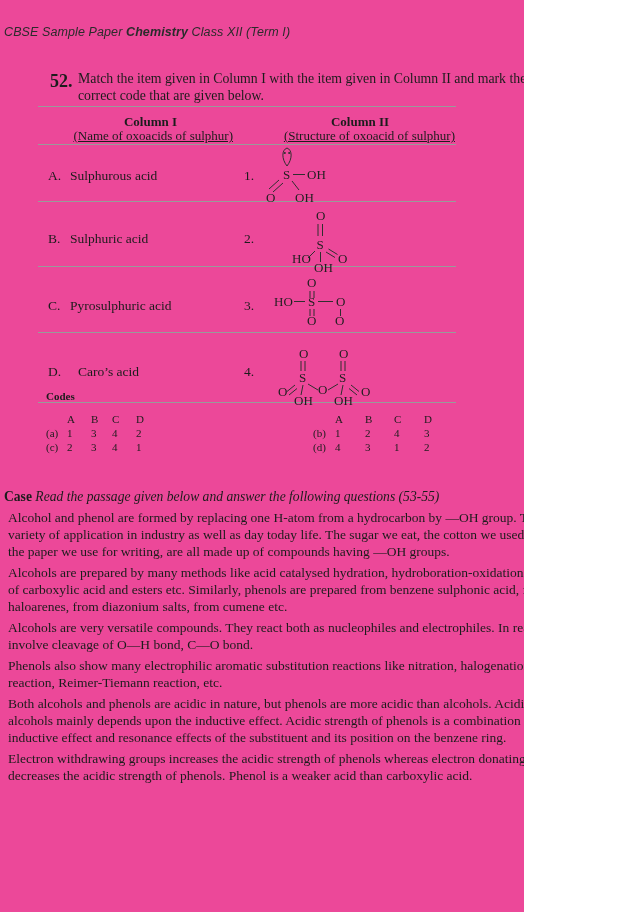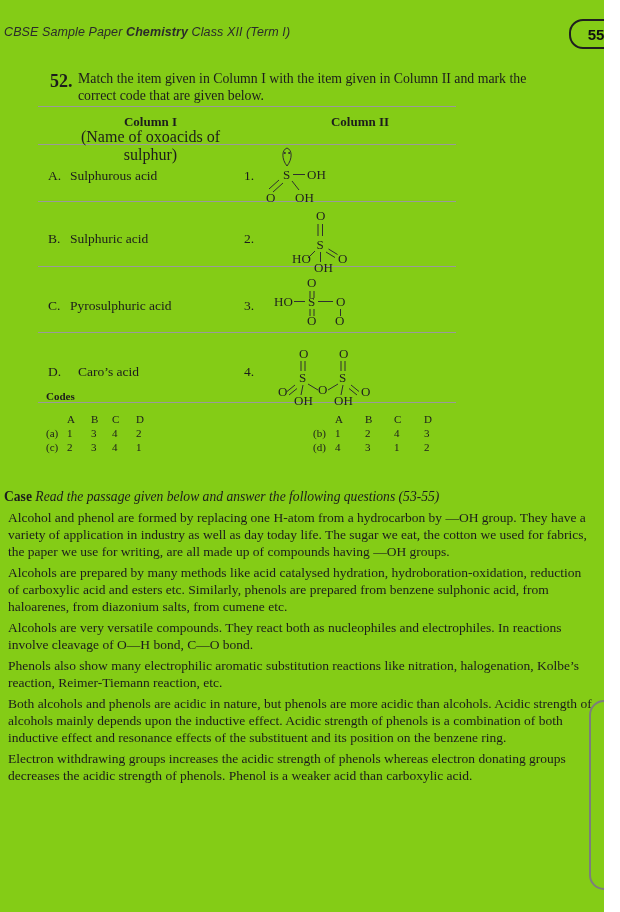--- a/index.html
+++ b/index.html
@@ -1,32 +1,32 @@
 <!DOCTYPE html>
 <html><head>
 <meta charset="utf-8">
 <style>
   html,body{margin:0;padding:0;background:#ffffff;}
-  .page{position:relative;width:604px;height:912px;background:#84cc16;overflow:hidden;
+  .page{position:relative;width:524px;height:912px;background:#ec4899;overflow:hidden;
         font-family:"Liberation Serif", serif;color:#1c1c1c;}
   
   .hdr{position:absolute;left:4px;top:25px;font-family:"Liberation Sans", sans-serif;
        font-style:italic;font-size:12.5px;color:#2b2b2b;letter-spacing:.1px;}
   .hdr b{font-weight:700;}
   .page-pill{position:absolute;left:569px;top:19px;width:50px;height:26px;border:2px solid #1f1f1f;
        border-radius:14px;display:flex;align-items:center;justify-content:center;
        font-family:"Liberation Sans", sans-serif;font-weight:700;font-size:15px;color:#111;}
   
   .qnum{position:absolute;left:50px;top:71px;font-weight:700;font-size:18px;}
   .qtext{position:absolute;left:78px;top:71px;width:478px;font-size:13.8px;line-height:16.5px;}
   
   .mtable{position:absolute;left:38px;top:106px;width:418px;height:300px;}
   .rule{position:absolute;left:0;width:418px;height:0;border-top:1px solid #9a9a9a;}
   .colhead{position:absolute;text-align:center;font-weight:700;font-size:13px;}
-  .colsub{position:absolute;text-align:center;font-size:16px;}
+  .colsub{position:absolute;text-align:right;font-size:13px;text-decoration:underline;}
   .rletter{position:absolute;font-size:13.5px;}
   .rname{position:absolute;font-size:13.5px;}
   .rnum{position:absolute;font-size:13.5px;}
   .mol{position:absolute;}
   .mol text{font-family:"Liberation Serif", serif;font-size:13px;fill:#1f1f1f;}
   .mol line,.mol path{stroke:#2f2f2f;stroke-width:1;fill:none;}
   .mol .dot{fill:#2f2f2f;stroke:none;}
   
   .codes{position:absolute;left:46px;top:390px;width:440px;height:70px;font-size:11px;}
   .codes .t{position:absolute;left:0;top:0;font-weight:700;}
@@ -63,20 +63,21 @@
     <div class="rule" style="top:0;"></div>
     <div class="rule" style="top:38px;"></div>
     <div class="rule" style="top:95px;"></div>
     <div class="rule" style="top:160px;"></div>
     <div class="rule" style="top:226px;"></div>
     <div class="rule" style="top:296px;"></div>
 
     <div class="colhead" style="left:40px;top:8px;width:145px;">Column I</div>
     <div class="colsub" style="left:30px;top:22px;width:165px;">(Name of oxoacids of sulphur)</div>
     <div class="colhead" style="left:232px;top:8px;width:180px;">Column II</div>
+    <div class="colsub" style="left:227px;top:22px;width:190px;">(Structure of oxoacid of sulphur)</div>
 
     <div class="rletter" style="left:10px;top:62px;">A.</div>
     <div class="rname" style="left:32px;top:62px;">Sulphurous acid</div>
     <div class="rnum" style="left:206px;top:62px;">1.</div>
     <svg class="mol" style="left:228px;top:40px;" width="110" height="56">
       <path d="M21 20 C15.5 13 15.5 4 21 2 C26.5 4 26.5 13 21 20 Z"></path>
       <circle class="dot" cx="18.8" cy="7" r="1.1"></circle>
       <circle class="dot" cx="23.2" cy="7" r="1.1"></circle>
       <text x="17" y="33">S</text>
       <line x1="27" y1="28.5" x2="39" y2="28.5"></line>

